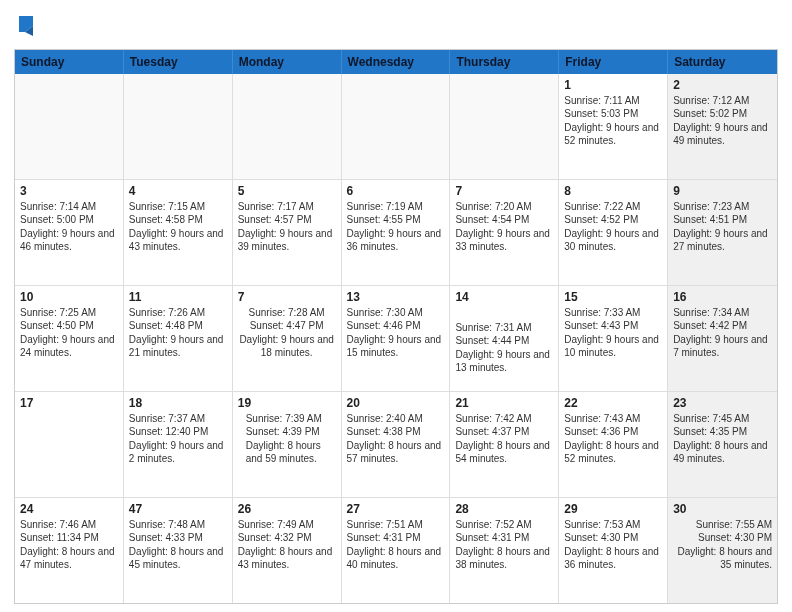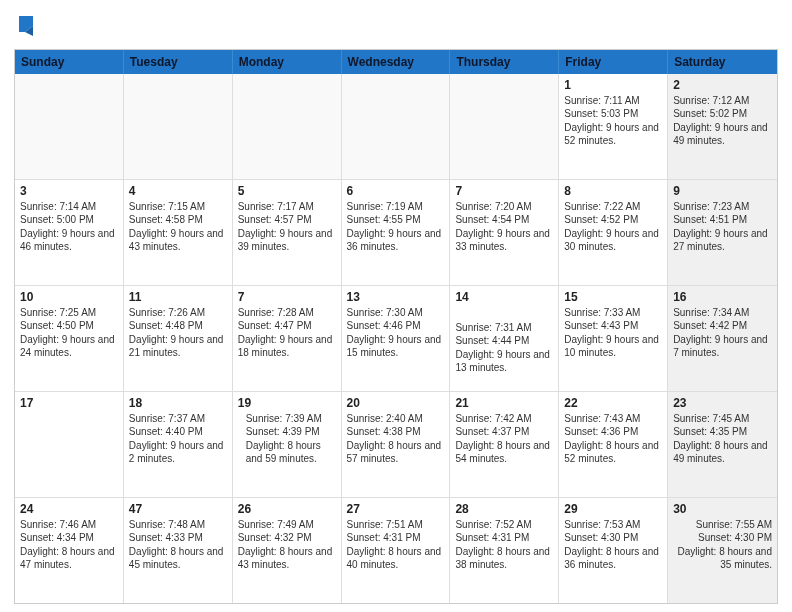--- a/index.html
+++ b/index.html
@@ -216,21 +216,21 @@
 Daylight: 9 hours and 24 minutes.</div>
           </div>
           <div class="cal-cell">
             <span class="day-num">11</span>
             <div class="cell-info" style="white-space: pre-line;">Sunrise: 7:26 AM
 Sunset: 4:48 PM
 Daylight: 9 hours and 21 minutes.</div>
           </div>
           <div class="cal-cell">
             <span class="day-num">7</span>
-            <div class="cell-info" style="white-space: pre-line;">Sunrise: 7:28 AM
+            <div class="cell-info" style="white-space: pre-line; text-align: center;">Sunrise: 7:28 AM
 Sunset: 4:47 PM
 Daylight: 9 hours and 18 minutes.</div>
           </div>
           <div class="cal-cell">
             <span class="day-num">13</span>
             <div class="cell-info" style="white-space: pre-line;">Sunrise: 7:30 AM
 Sunset: 4:46 PM
 Daylight: 9 hours and 15 minutes.</div>
           </div>
           <div class="cal-cell">
@@ -252,21 +252,21 @@
 Daylight: 9 hours and 7 minutes.</div>
           </div>
         </div>
         <div class="cal-row">
           <div class="cal-cell">
             <span class="day-num">17</span>
           </div>
           <div class="cal-cell">
             <span class="day-num">18</span>
             <div class="cell-info" style="white-space: pre-line;">Sunrise: 7:37 AM
-Sunset: 4:40 PM
+Sunset: 12:40 PM
 Daylight: 9 hours and 2 minutes.</div>
           </div>
           <div class="cal-cell">
             <span class="day-num">19</span>
             <div class="cell-info" style="white-space: pre-line; margin-left: 8px;">Sunrise: 7:39 AM
 Sunset: 4:39 PM
 Daylight: 8 hours and 59 minutes.</div>
           </div>
           <div class="cal-cell">
             <span class="day-num">20</span>
@@ -290,21 +290,21 @@
             <span class="day-num">23</span>
             <div class="cell-info" style="white-space: pre-line;">Sunrise: 7:45 AM
 Sunset: 4:35 PM
 Daylight: 8 hours and 49 minutes.</div>
           </div>
         </div>
         <div class="cal-row">
           <div class="cal-cell">
             <span class="day-num">24</span>
             <div class="cell-info" style="white-space: pre-line;">Sunrise: 7:46 AM
-Sunset: 4:34 PM
+Sunset: 11:34 PM
 Daylight: 8 hours and 47 minutes.</div>
           </div>
           <div class="cal-cell">
             <span class="day-num">47</span>
             <div class="cell-info" style="white-space: pre-line;">Sunrise: 7:48 AM
 Sunset: 4:33 PM
 Daylight: 8 hours and 45 minutes.</div>
           </div>
           <div class="cal-cell">
             <span class="day-num">26</span>

